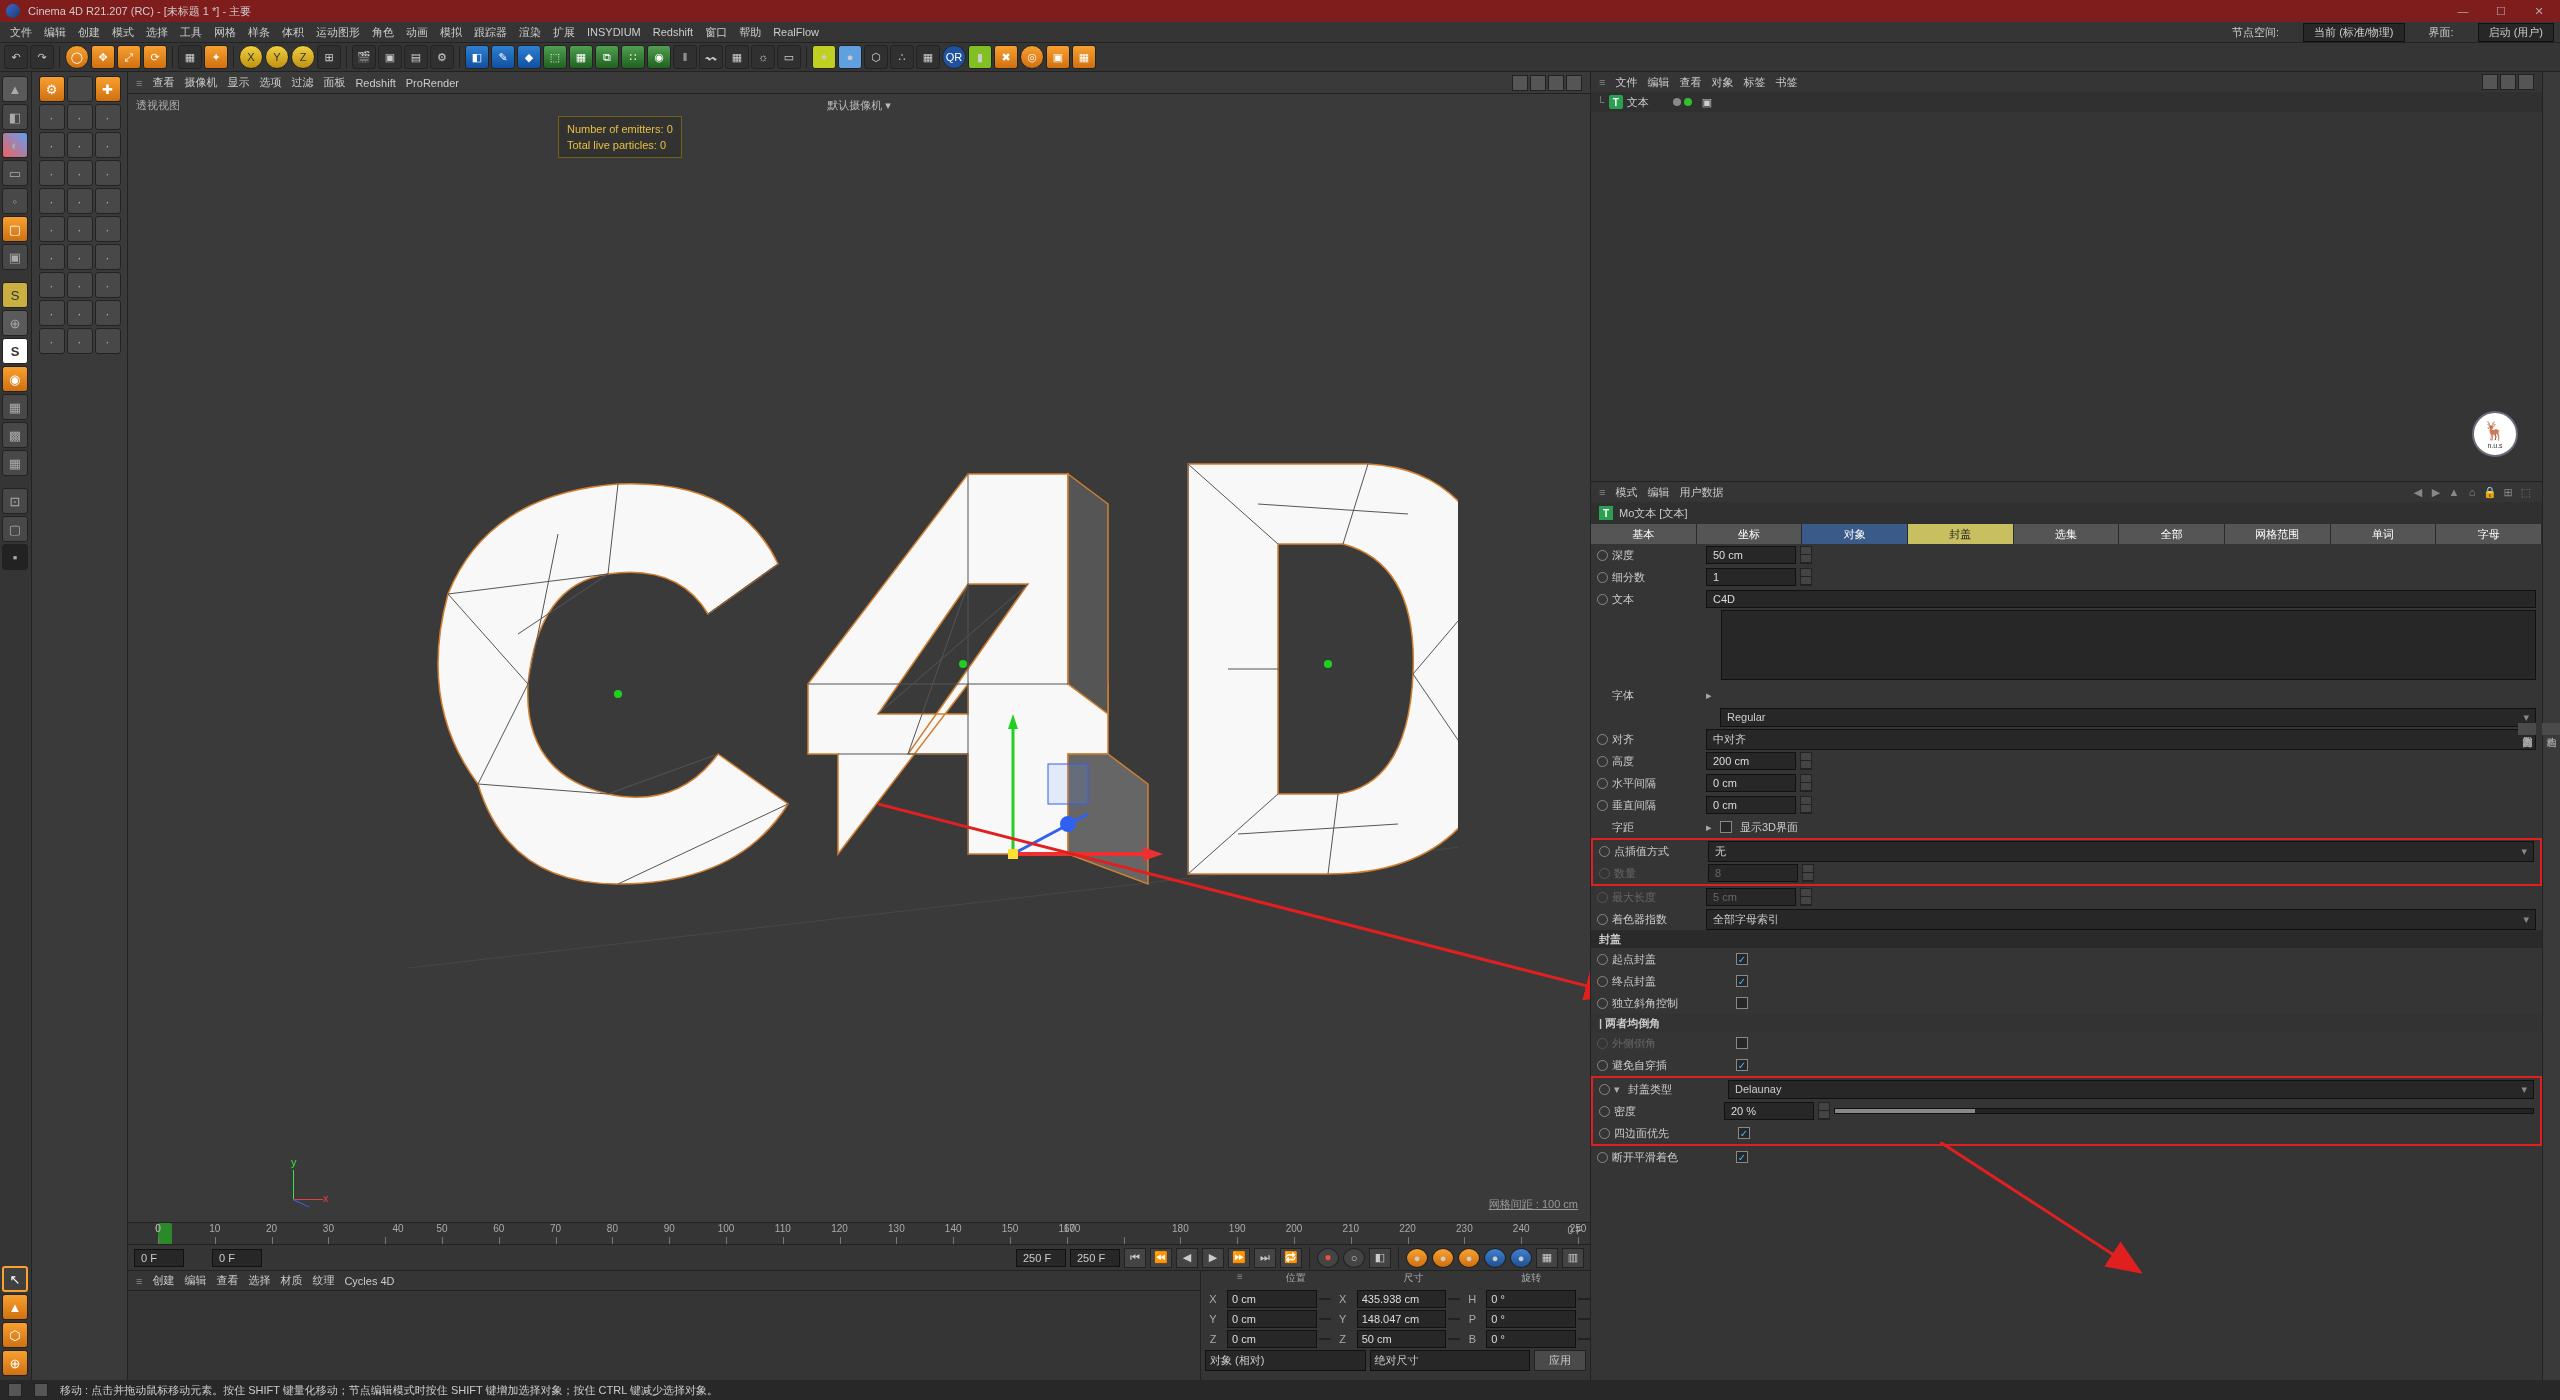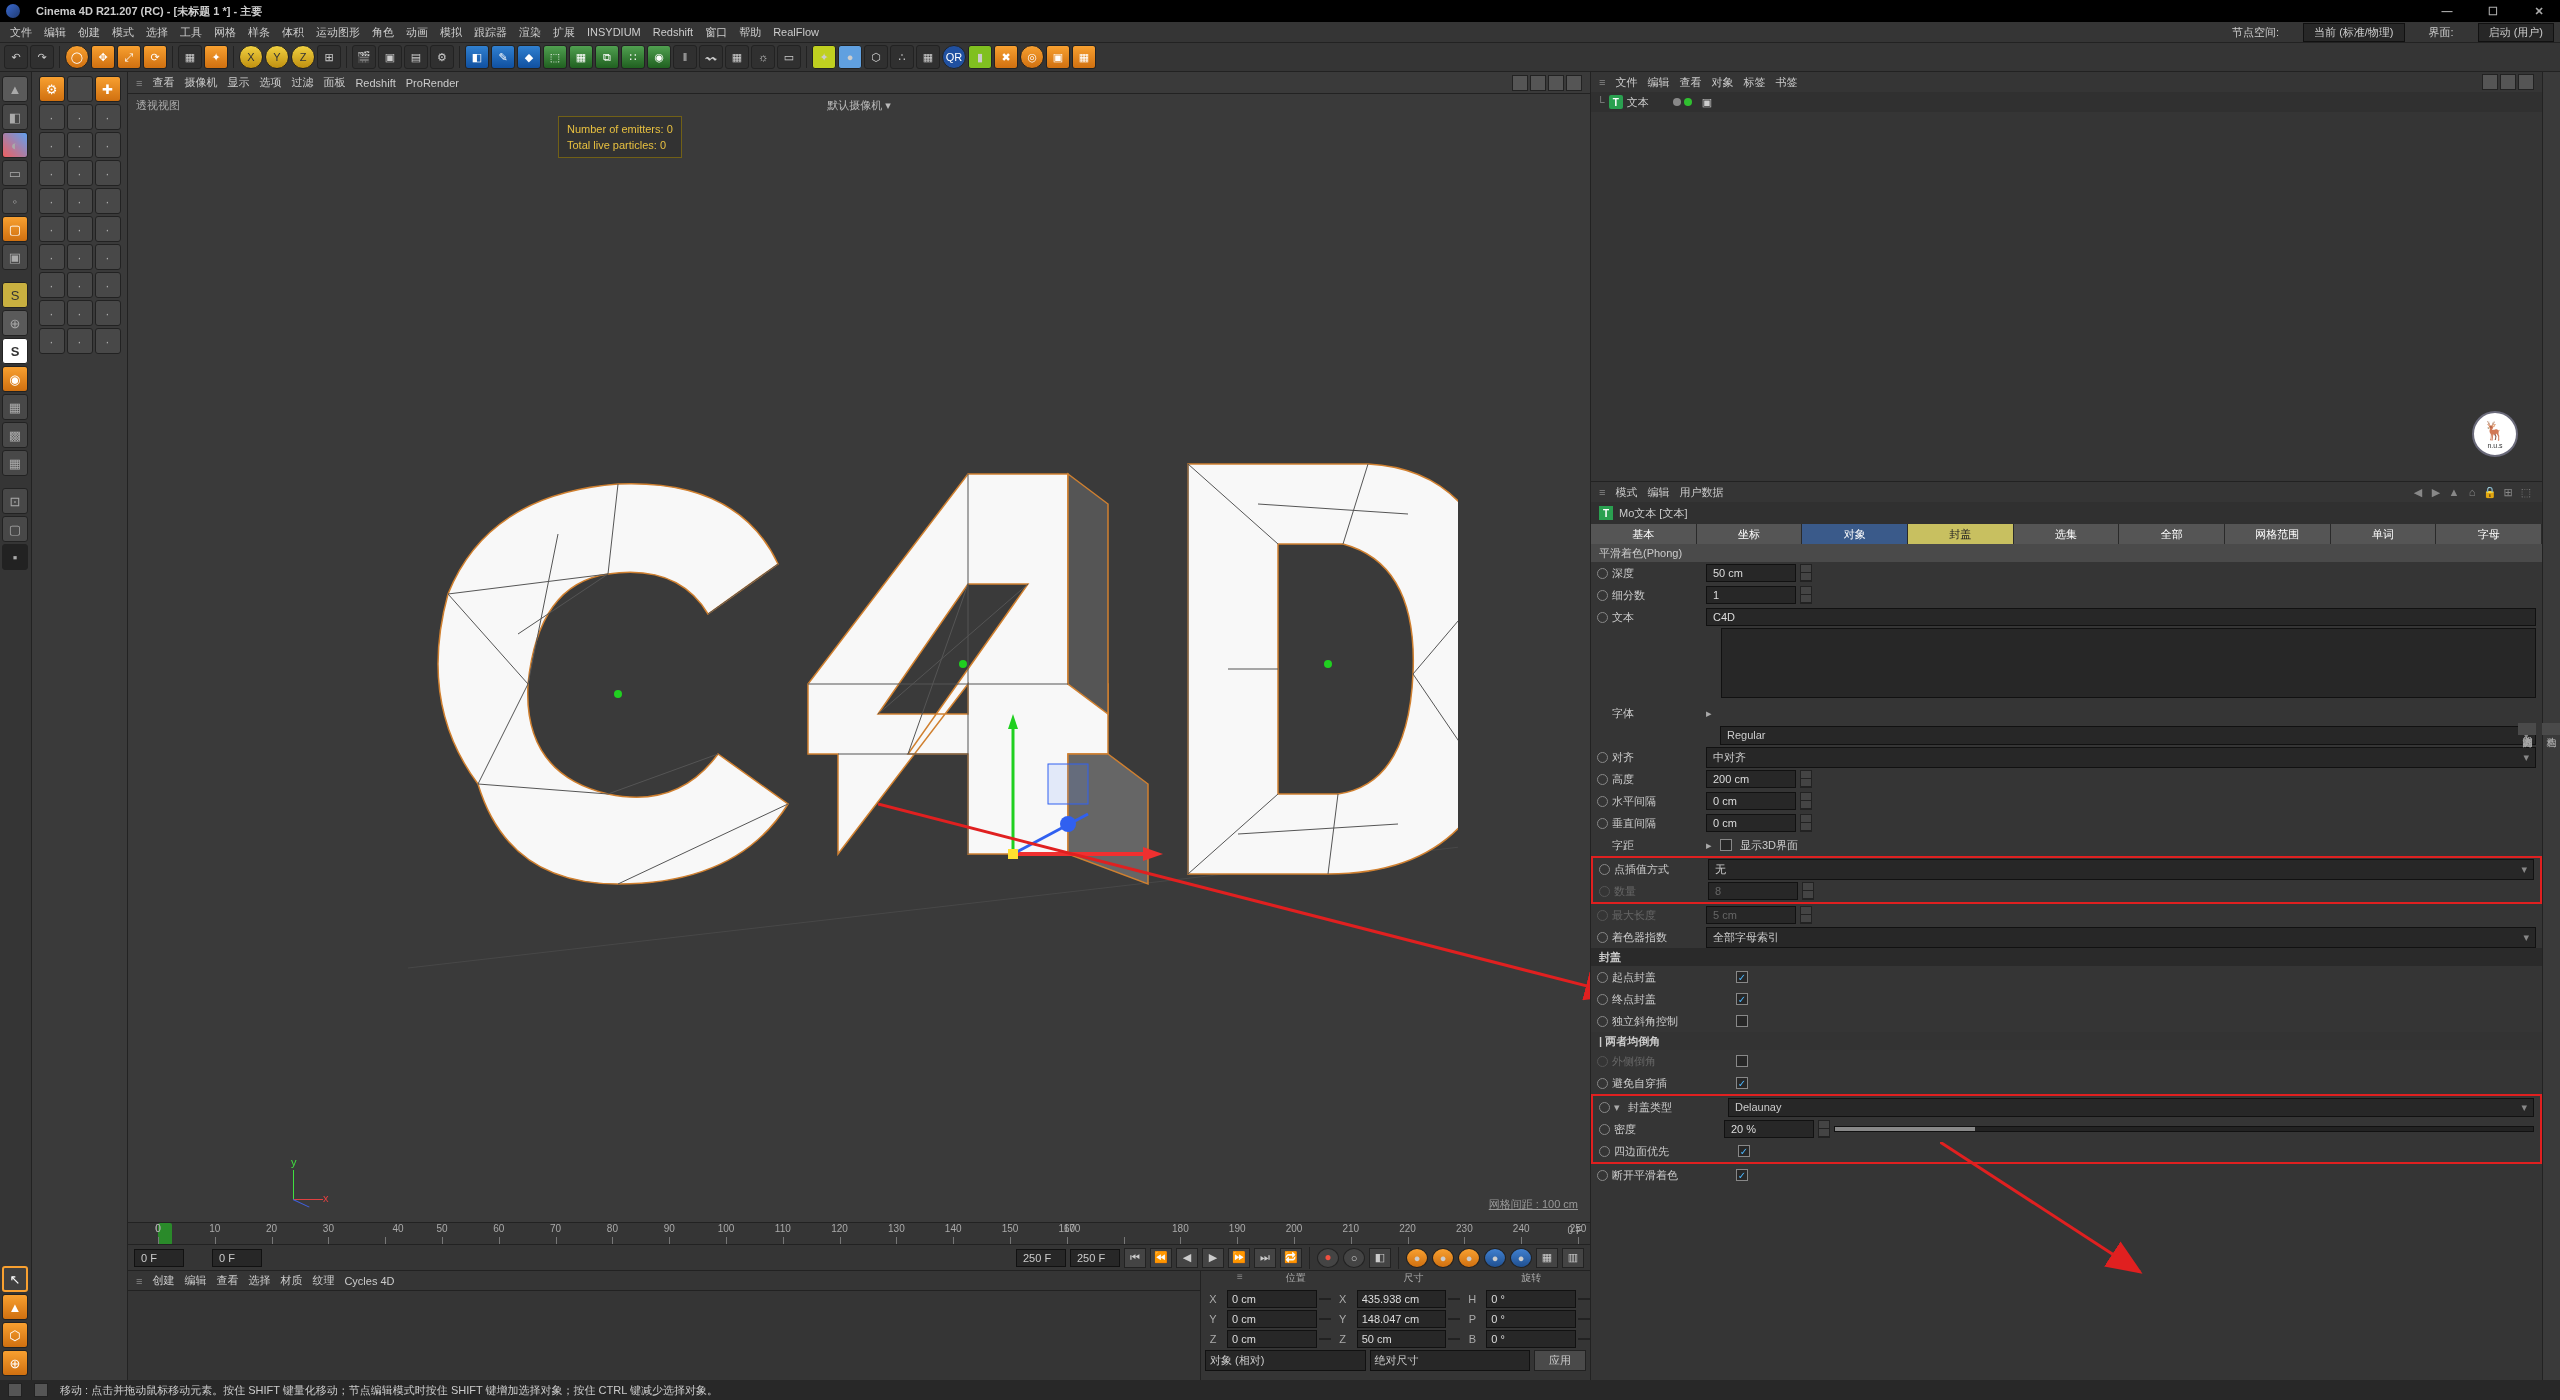--- a/index.html
+++ b/index.html
@@ -1,18 +1,18 @@
 <!DOCTYPE html>
 <html><head>
 <meta charset="utf-8">
 <style>
 * { margin: 0; padding: 0; box-sizing: border-box; font-family: "Microsoft YaHei", Arial, sans-serif; font-size: 11px; color: #ccc; user-select: none; }
 html, body { width: 100%; height: 100%; background: #353535; overflow: hidden; }
 .app { display: flex; flex-direction: column; width: 2560px; height: 1400px; transform-origin: top left; }
-.titlebar { height: 22px; background: #000000; display: flex; align-items: center; padding: 0 6px; gap: 16px; font-weight: bold; }
+.titlebar { height: 22px; background: #7f1d1d; display: flex; align-items: center; padding: 0 6px; gap: 8px; }
 .titlebar .spacer { flex: 1; }
 .titlebar .wbtn { width: 30px; text-align: center; color: #aaa; }
 .menubar { height: 20px; background: #353535; display: flex; align-items: center; gap: 4px; padding: 0 6px; }
 .menubar span { padding: 2px 4px; cursor: default; }
 .toolbar { height: 30px; background: #353535; display: flex; align-items: center; gap: 2px; padding: 0 4px; border-top: 1px solid #222; border-bottom: 1px solid #222; }
 .tbtn { width: 24px; height: 24px; background: #4a4a4a; border: 1px solid #222; border-radius: 3px; display: flex; align-items: center; justify-content: center; }
 .tbtn.round { border-radius: 50%; }
 .tbtn.orange { background: linear-gradient(#f8a030, #d07010); color: #fff; }
 .tbtn.blue { background: linear-gradient(#3080d0, #1050a0); color: #fff; }
 .tbtn.green { background: linear-gradient(#50a050, #206020); color: #fff; }
@@ -605,21 +605,20 @@
             <div class="tab grey">坐标</div>
             <div class="tab sel">对象</div>
             <div class="tab sel2">封盖</div>
             <div class="tab grey">选集</div>
             <div class="tab grey">全部</div>
             <div class="tab grey">网格范围</div>
             <div class="tab grey">单词</div>
             <div class="tab grey">字母</div>
           </div>
         </div>
-        <div class="phong-row">平滑着色(Phong)</div>
         <div class="prop-list">
           <div class="prop">
               <span class="rad"></span>
               <span class="plabel">深度</span>
               <span class="pval narrow">50 cm</span>
               <span class="spin"></span>
             </div>
           <div class="prop">
               <span class="rad"></span>
               <span class="plabel">细分数</span>

